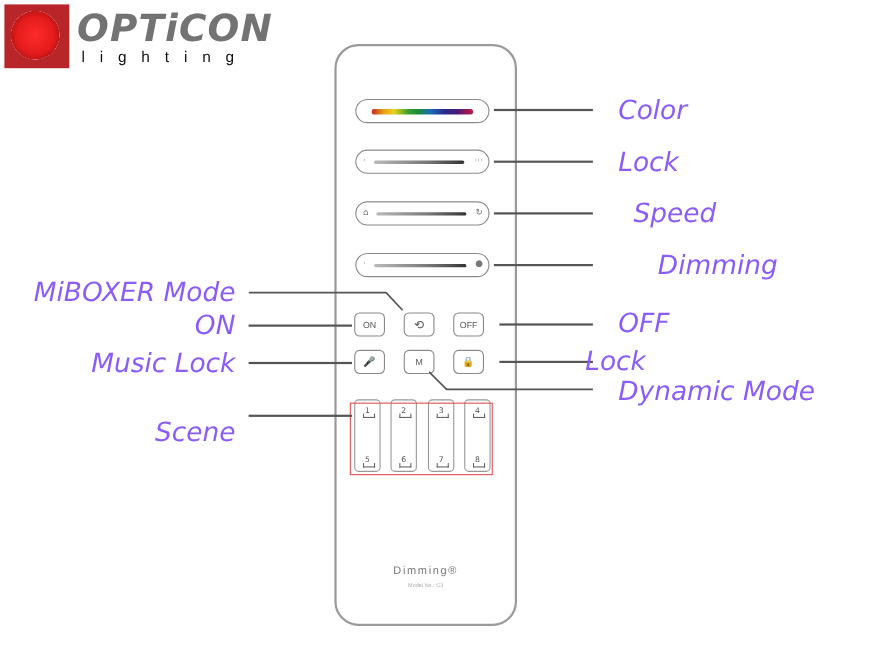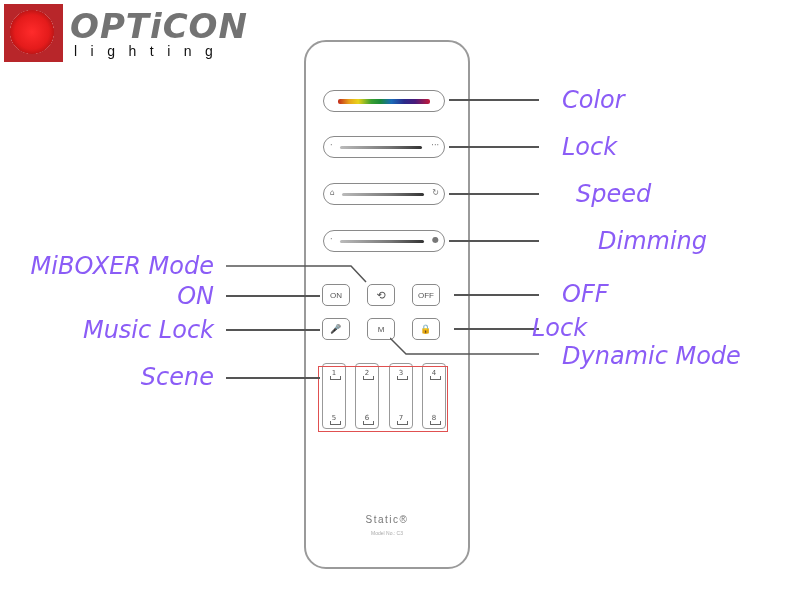--- a/index.html
+++ b/index.html
@@ -101,21 +101,21 @@
   <span class="scene-bar" style="top:57px;"></span>
 </div>
 <div class="abs scene-col" style="left:422px;top:363px;">
   <span class="scene-num" style="top:5px;">4</span>
   <span class="scene-bar" style="top:12px;"></span>
   <span class="scene-num" style="top:50px;">8</span>
   <span class="scene-bar" style="top:57px;"></span>
 </div>
 <div class="abs scene-red"></div>
 
-<div class="abs brand">Static®</div>
+<div class="abs brand">Dimming®</div>
 <div class="abs model">Model No.: C3</div>
 
 <div class="abs line" style="left:449px;top:99px;width:90px;"></div>
 <div class="abs line" style="left:449px;top:146px;width:90px;"></div>
 <div class="abs line" style="left:449px;top:193px;width:90px;"></div>
 <div class="abs line" style="left:449px;top:240px;width:90px;"></div>
 <div class="abs line" style="left:454px;top:294px;width:85px;"></div>
 <div class="abs line" style="left:454px;top:328px;width:85px;"></div>
 
 <svg class="abs" style="left:390px;top:336px;" width="150" height="22">
@@ -133,13 +133,13 @@
 <svg class="abs" style="left:226px;top:262px;" width="160" height="26">
   <polyline points="0,4 125,4 140,20" fill="none" stroke="#555" stroke-width="1.5"></polyline>
 </svg>
 <div class="abs line" style="left:226px;top:295px;width:94px;"></div>
 <div class="abs line" style="left:226px;top:329px;width:94px;"></div>
 <div class="abs line" style="left:226px;top:377px;width:94px;"></div>
 
 <div class="abs label label-right" style="left:20px;top:253px;width:194px;">MiBOXER Mode</div>
 <div class="abs label label-right" style="left:20px;top:283px;width:194px;">ON</div>
 <div class="abs label label-right" style="left:20px;top:317px;width:194px;">Music Lock</div>
-<div class="abs label label-right" style="left:20px;top:364px;width:194px;">Scene</div>
+<div class="abs label label-right" style="left:20px;top:380px;width:194px;">Scene</div>
 
 </body></html>

